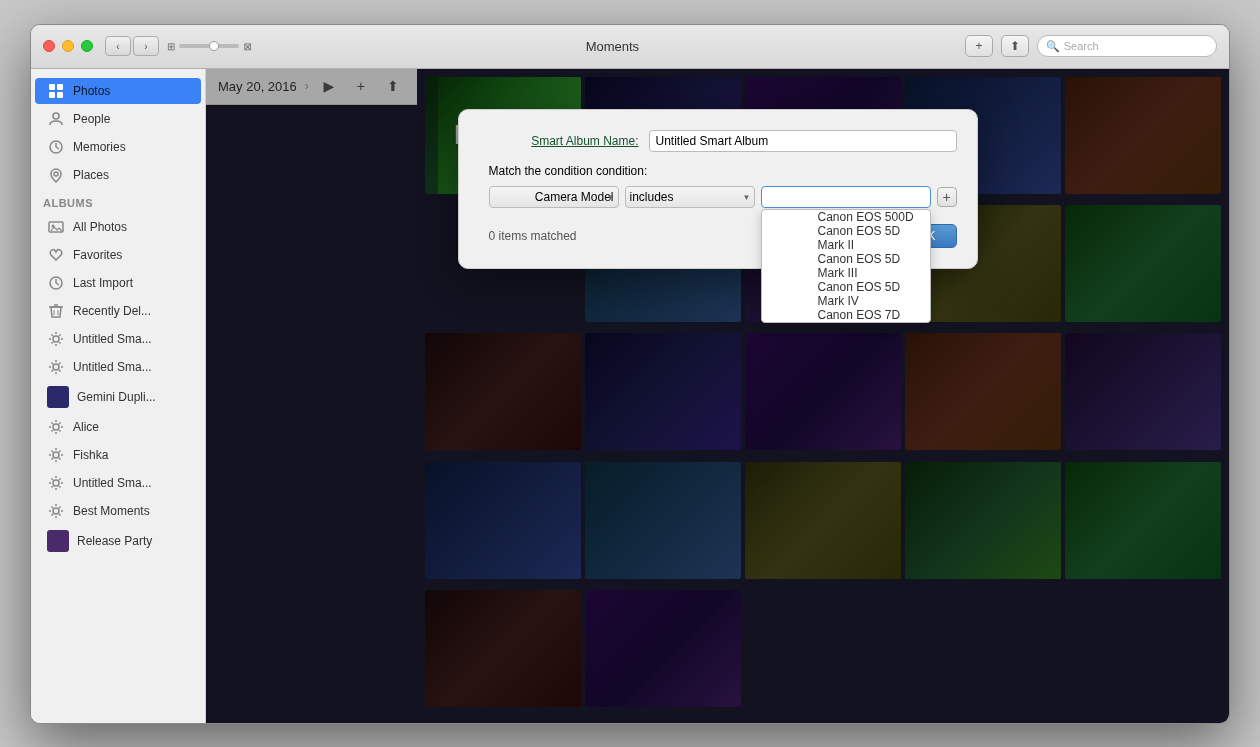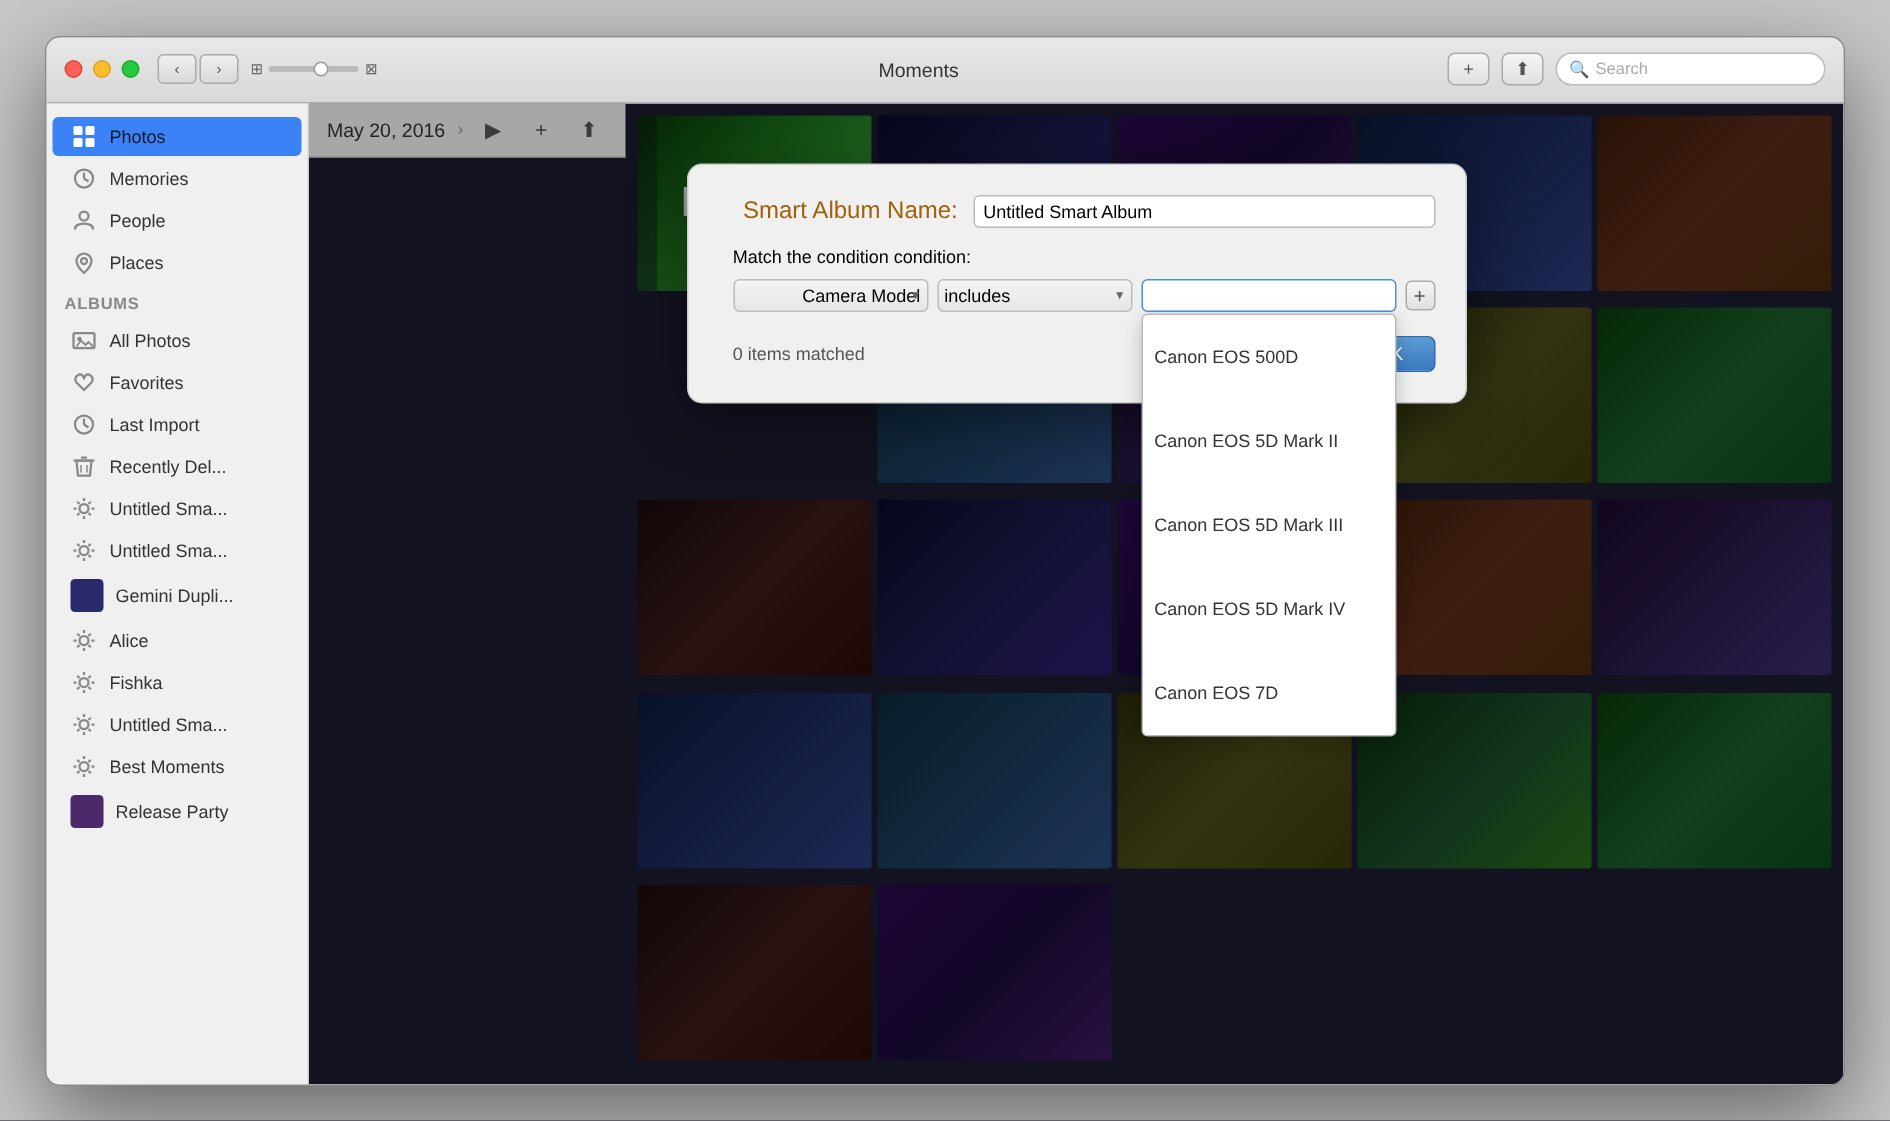--- a/index.html
+++ b/index.html
@@ -268,25 +268,26 @@
       padding: 20px;
       border: 1px solid #ccc;
     }
     .modal-row {
       display: flex;
       align-items: center;
       gap: 10px;
       margin-bottom: 12px;
     }
     .modal-label {
-      font-size: 16px;
-      color: #a16207;
+      font-size: 12px;
+      color: #14532d;
       width: 160px;
       text-align: right;
       flex-shrink: 0;
+      text-decoration: underline;
     }
     .modal-input {
       flex: 1;
       height: 22px;
       border: 1px solid #bbb;
       border-radius: 4px;
       background: white;
       padding: 0 6px;
       font-size: 12px;
       outline: none;
@@ -343,24 +344,25 @@
       left: 0;
       right: 0;
       background: white;
       border: 1px solid #bbb;
       border-radius: 4px;
       box-shadow: 0 4px 12px rgba(0,0,0,0.2);
       z-index: 200;
       overflow: hidden;
     }
     .dropdown-item {
-      padding: 21px 8px;
+      padding: 0 8px;
       font-size: 12px;
       cursor: pointer;
       color: #333;
+      margin-left: 48px;
     }
     .add-rule-btn {
       width: 20px;
       height: 20px;
       background: linear-gradient(180deg, #f5f5f5, #e0e0e0);
       border: 1px solid #aaa;
       border-radius: 4px;
       display: flex;
       align-items: center;
       justify-content: center;
@@ -451,36 +453,36 @@
             <rect x="1" y="9" width="6" height="6" rx="1" fill="white"></rect>
             <rect x="9" y="9" width="6" height="6" rx="1" fill="white"></rect>
           </svg>
         </div>
         <span class="sidebar-label">Photos</span>
       </div>
 
       <div class="sidebar-item">
         <div class="sidebar-icon">
           <svg width="16" height="16" viewBox="0 0 16 16">
+            <circle cx="8" cy="5" r="3" fill="none" stroke="#888" stroke-width="1.5"></circle>
+            <path d="M2 14 Q2 10 8 10 Q14 10 14 14" fill="none" stroke="#888" stroke-width="1.5"></path>
+          </svg>
+        </div>
+        <span class="sidebar-label">People</span>
+      </div>
+
+      <div class="sidebar-item">
+        <div class="sidebar-icon">
+          <svg width="16" height="16" viewBox="0 0 16 16">
             <circle cx="8" cy="8" r="6" fill="none" stroke="#888" stroke-width="1.5"></circle>
             <line x1="8" y1="4" x2="8" y2="8" stroke="#888" stroke-width="1.5"></line>
             <line x1="8" y1="8" x2="11" y2="10" stroke="#888" stroke-width="1.5"></line>
           </svg>
         </div>
         <span class="sidebar-label">Memories</span>
-      </div>
-
-      <div class="sidebar-item">
-        <div class="sidebar-icon">
-          <svg width="16" height="16" viewBox="0 0 16 16">
-            <circle cx="8" cy="5" r="3" fill="none" stroke="#888" stroke-width="1.5"></circle>
-            <path d="M2 14 Q2 10 8 10 Q14 10 14 14" fill="none" stroke="#888" stroke-width="1.5"></path>
-          </svg>
-        </div>
-        <span class="sidebar-label">People</span>
       </div>
 
       <div class="sidebar-item">
         <div class="sidebar-icon">
           <svg width="16" height="16" viewBox="0 0 16 16">
             <path d="M8 2 C5.2 2 3 4.2 3 7 C3 10.5 8 15 8 15 C8 15 13 10.5 13 7 C13 4.2 10.8 2 8 2Z" fill="none" stroke="#888" stroke-width="1.5"></path>
             <circle cx="8" cy="7" r="2" fill="none" stroke="#888" stroke-width="1.5"></circle>
           </svg>
         </div>
         <span class="sidebar-label">Places</span>

